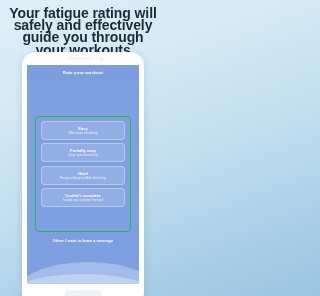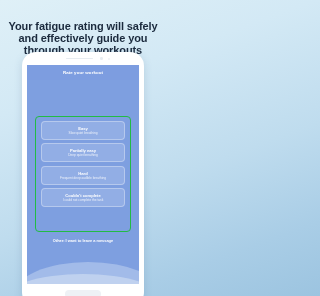--- a/index.html
+++ b/index.html
@@ -12,25 +12,25 @@
     overflow: hidden;
     font-family: "Liberation Sans", sans-serif;
     background: linear-gradient(160deg, #dff0f7 0%, #d3e9f5 28%, #bfdcee 58%, #a9cde6 82%, #9cc4e0 100%);
     position: relative;
   }
 
   
   .headline {
     position: absolute;
     left: 0;
-    top: 20px;
+    top: 7px;
     width: 166px;
     text-align: center;
     color: #1b2a3d;
-    font-size: 11px;
+    font-size: 14px;
     font-weight: bold;
     line-height: 12.2px;
     letter-spacing: -0.1px;
     padding: 0 6px;
     box-sizing: border-box;
   }
 
   
   .phone {
     position: absolute;

